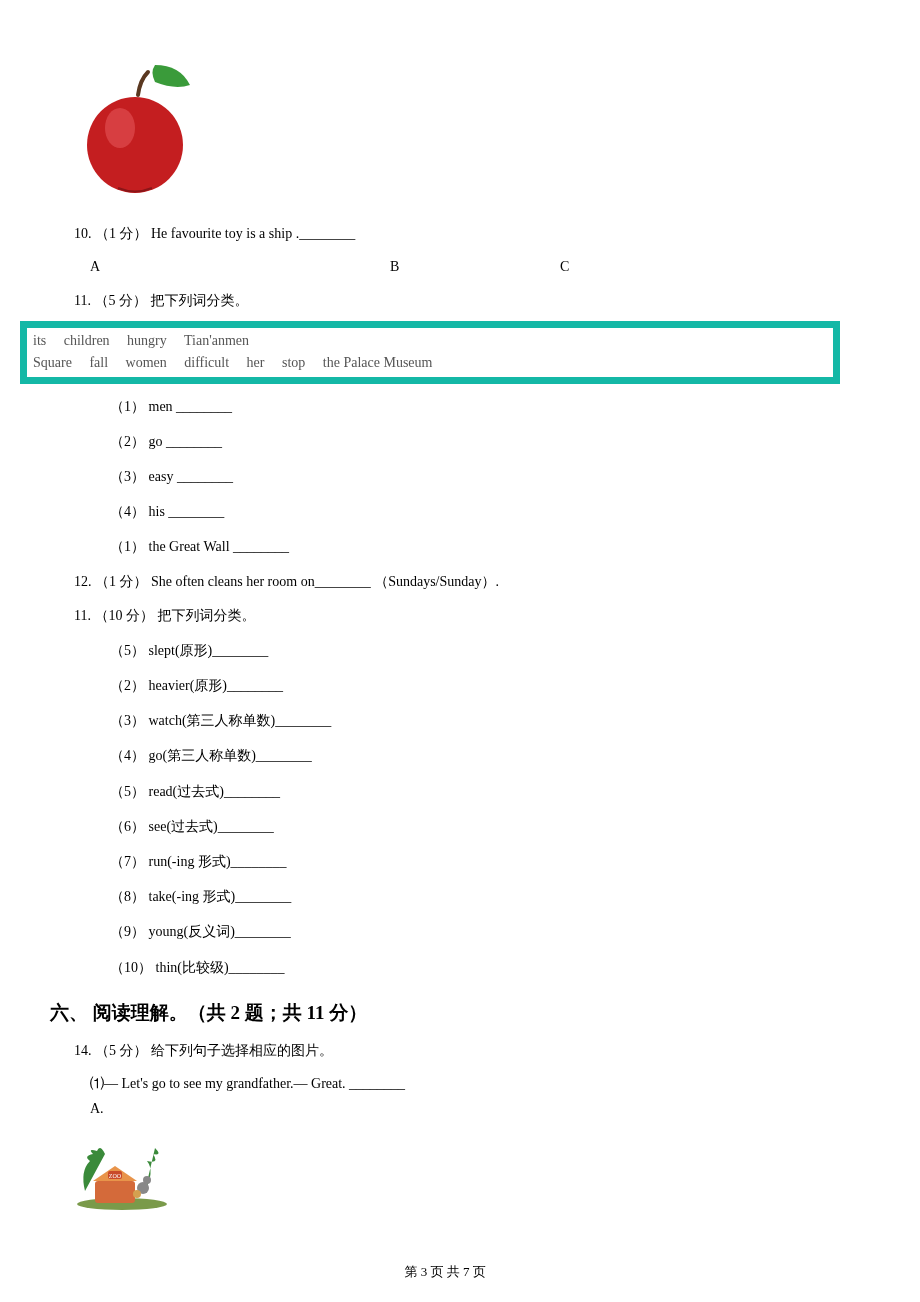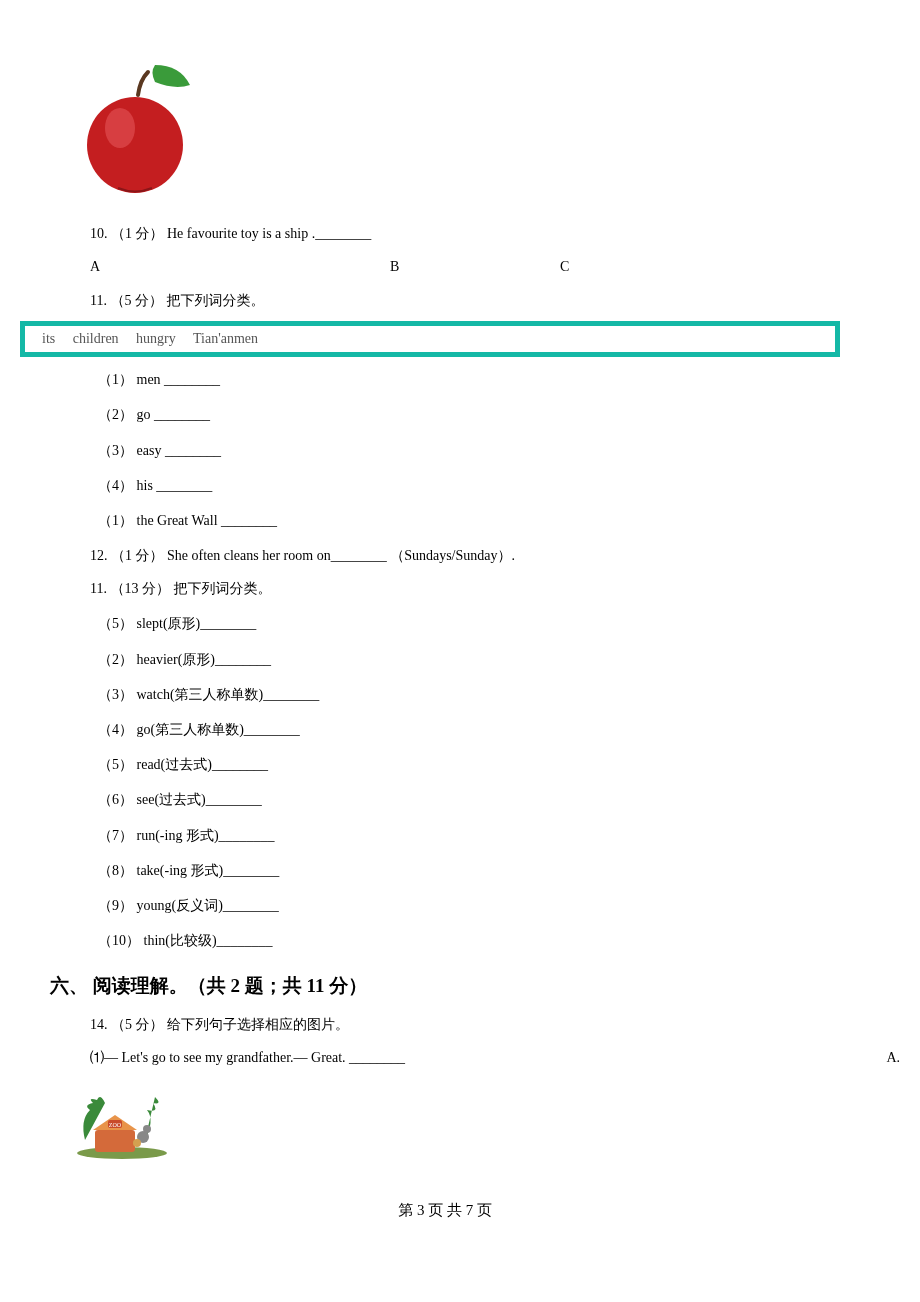--- a/index.html
+++ b/index.html
@@ -12,71 +12,72 @@
       box-sizing: border-box;
       line-height: 1.8;
     }
     .apple-image {
       width: 130px;
       height: 135px;
       margin-left: 20px;
       margin-bottom: 10px;
     }
     .question-line {
-      margin-left: 40px;
+      margin-left: 24px;
       margin-top: 8px;
       margin-bottom: 8px;
     }
     .abc-row {
       display: flex;
       margin-left: 40px;
       margin-top: 8px;
       margin-bottom: 8px;
     }
     .abc-row .opt-a { width: 300px; }
     .abc-row .opt-b { width: 170px; }
     .abc-row .opt-c { }
     .word-box {
-      border: 5px solid #14b8a6;
-      padding: 2px 17px;
+      border: 7px solid #14b8a6;
+      padding: 2px 6px;
       margin: 8px 0 10px -30px;
       color: #555;
       line-height: 1.6;
     }
     .word-box .line1, .word-box .line2 {
       white-space: pre;
     }
     .sub-item {
-      margin-left: 48px;
+      margin-left: 60px;
       margin-top: 10px;
       margin-bottom: 10px;
       font-family: Liberation Serif, serif;
     }
     .section-header {
       font-weight: bold;
       margin-top: 16px;
       margin-bottom: 8px;
       font-size: 19px;
     }
     .reading-line {
       margin-left: 40px;
       display: flex;
       justify-content: space-between;
       width: 810px;
+      flex-direction: column;
     }
     .zoo-image {
       width: 95px;
       height: 75px;
       margin-left: 25px;
       margin-top: 15px;
     }
     .footer {
       text-align: center;
-      margin-top: 29px;
-      font-size: 15px;
+      margin-top: 40px;
+      font-size: 13px;
     }
   </style>
 </head>
 <body>
 
 
 
 <svg class="apple-image" viewBox="0 0 130 135">
   <path d="M 85 5 Q 110 5 120 25 Q 105 30 85 22 Q 80 12 85 5 Z" fill="#3a9b3a"></path>
   <path d="M 68 35 Q 70 20 78 12" stroke="#5a3820" stroke-width="4" fill="none" stroke-linecap="round"></path>
@@ -98,37 +99,38 @@
 </div>
 
 <div class="question-line">
   <span>11.</span>
   <span>（5 分）</span>
   <span>把下列词分类。</span>
 </div>
 
 <div class="word-box">
   <div class="line1">its     children     hungry     Tian'anmen</div>
+  <div class="line2">Square     fall     women     difficult     her     stop     the Palace Museum</div>
 </div>
 
 <div class="sub-item">（1） men ________</div>
 <div class="sub-item">（2） go ________</div>
 <div class="sub-item">（3） easy ________</div>
 <div class="sub-item">（4） his ________</div>
 <div class="sub-item">（1） the Great Wall ________</div>
 
 <div class="question-line">
   <span>12.</span>
   <span>（1 分）</span>
   <span>She often cleans her room on________ （Sundays/Sunday）.</span>
 </div>
 
 <div class="question-line">
   <span>11.</span>
-  <span>（13 分）</span>
+  <span>（10 分）</span>
   <span>把下列词分类。</span>
 </div>
 
 <div class="sub-item">（5） slept(原形)________</div>
 <div class="sub-item">（2） heavier(原形)________</div>
 <div class="sub-item">（3） watch(第三人称单数)________</div>
 <div class="sub-item">（4） go(第三人称单数)________</div>
 <div class="sub-item">（5） read(过去式)________</div>
 <div class="sub-item">（6） see(过去式)________</div>
 <div class="sub-item">（7） run(-ing 形式)________</div>

